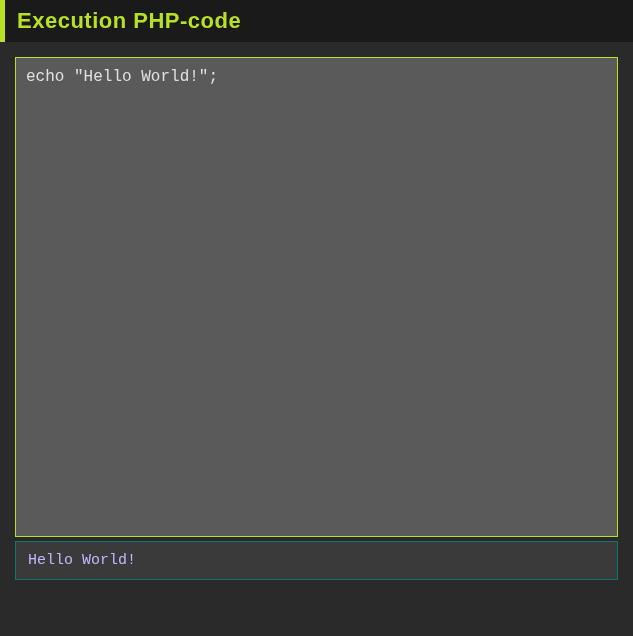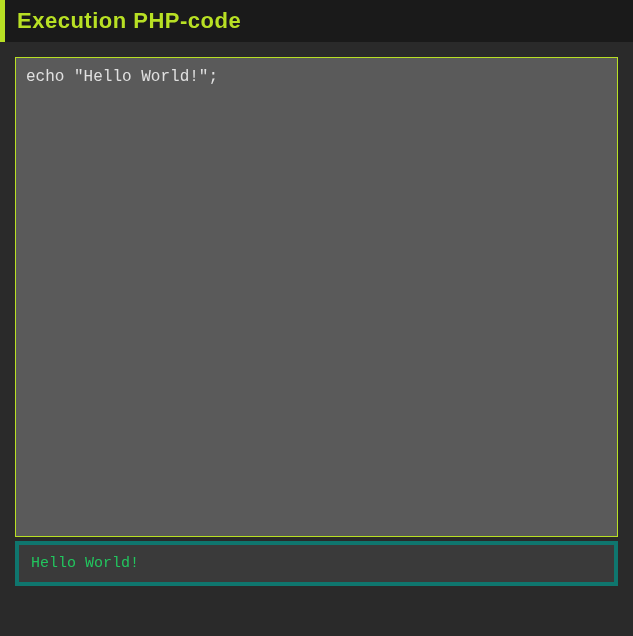--- a/index.html
+++ b/index.html
@@ -43,23 +43,23 @@
     }
     .hint-text {
       color: #b8e024;
       font-weight: bold;
       font-size: 16px;
       margin-top: 5px;
       margin-bottom: 8px;
     }
     .output-box {
       background-color: #3a3a3a;
-      border: 4px solid #0f766e;
+      border: 1px solid #0f766e;
       padding: 10px 12px;
-      color: #22c55e;
+      color: #c4b5fd;
       font-family: 'Courier New', Courier, monospace;
       font-size: 15px;
     }
   </style>
 </head>
 <body>
 
 <div class="header">
   <div class="header-title">Execution PHP-code</div>
 </div>

